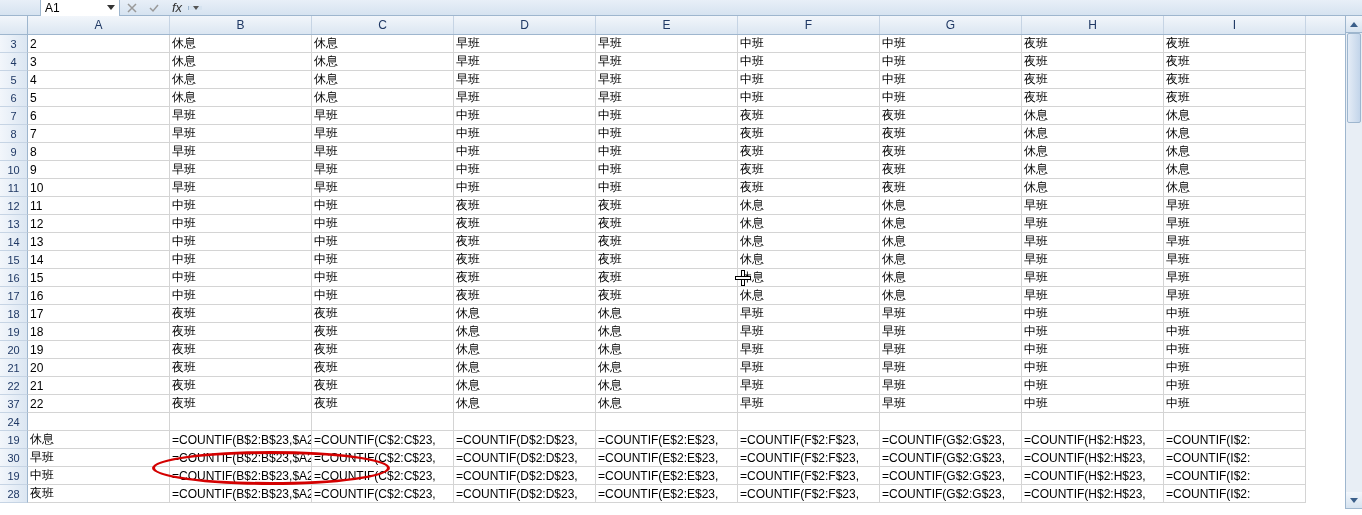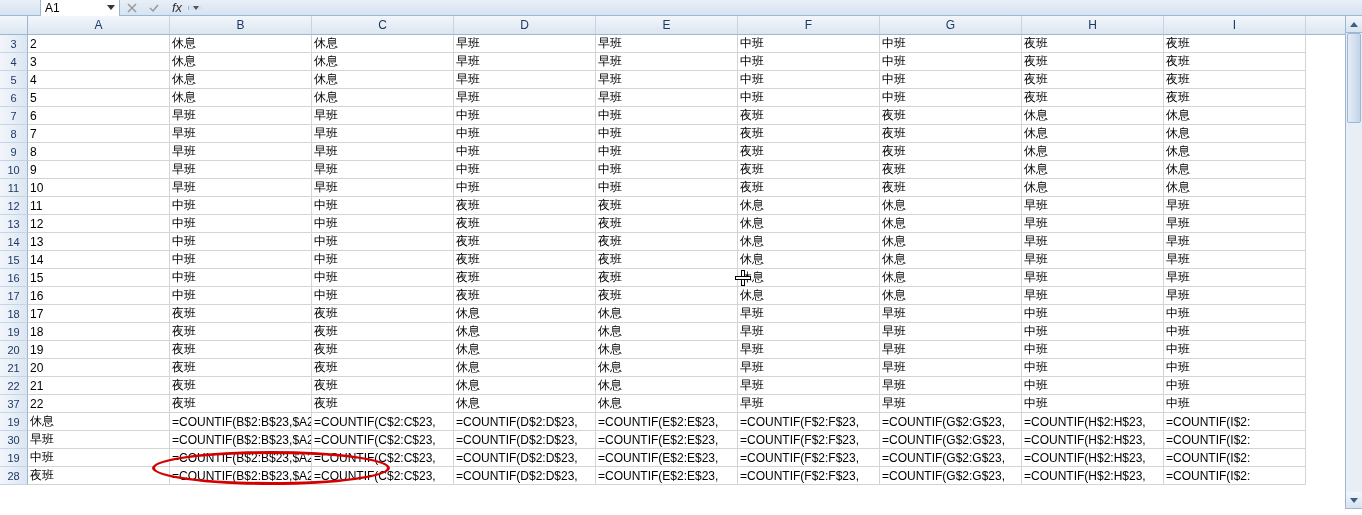--- a/index.html
+++ b/index.html
@@ -493,20 +493,32 @@
           <div class="cell">夜班</div>
           <div class="cell">夜班</div>
           <div class="cell">休息</div>
           <div class="cell">休息</div>
           <div class="cell">早班</div>
           <div class="cell">早班</div>
           <div class="cell">中班</div>
           <div class="cell">中班</div>
         </div>
         <div class="row">
+          <div class="row-header">24</div>
+          <div class="cell"></div>
+          <div class="cell"></div>
+          <div class="cell"></div>
+          <div class="cell"></div>
+          <div class="cell"></div>
+          <div class="cell"></div>
+          <div class="cell"></div>
+          <div class="cell"></div>
+          <div class="cell"></div>
+        </div>
+        <div class="row">
           <div class="row-header">19</div>
           <div class="cell">休息</div>
           <div class="cell">=COUNTIF(B$2:B$23,$A25)</div>
           <div class="cell">=COUNTIF(C$2:C$23,</div>
           <div class="cell">=COUNTIF(D$2:D$23,</div>
           <div class="cell">=COUNTIF(E$2:E$23,</div>
           <div class="cell">=COUNTIF(F$2:F$23,</div>
           <div class="cell">=COUNTIF(G$2:G$23,</div>
           <div class="cell">=COUNTIF(H$2:H$23,</div>
           <div class="cell">=COUNTIF(I$2:</div>

